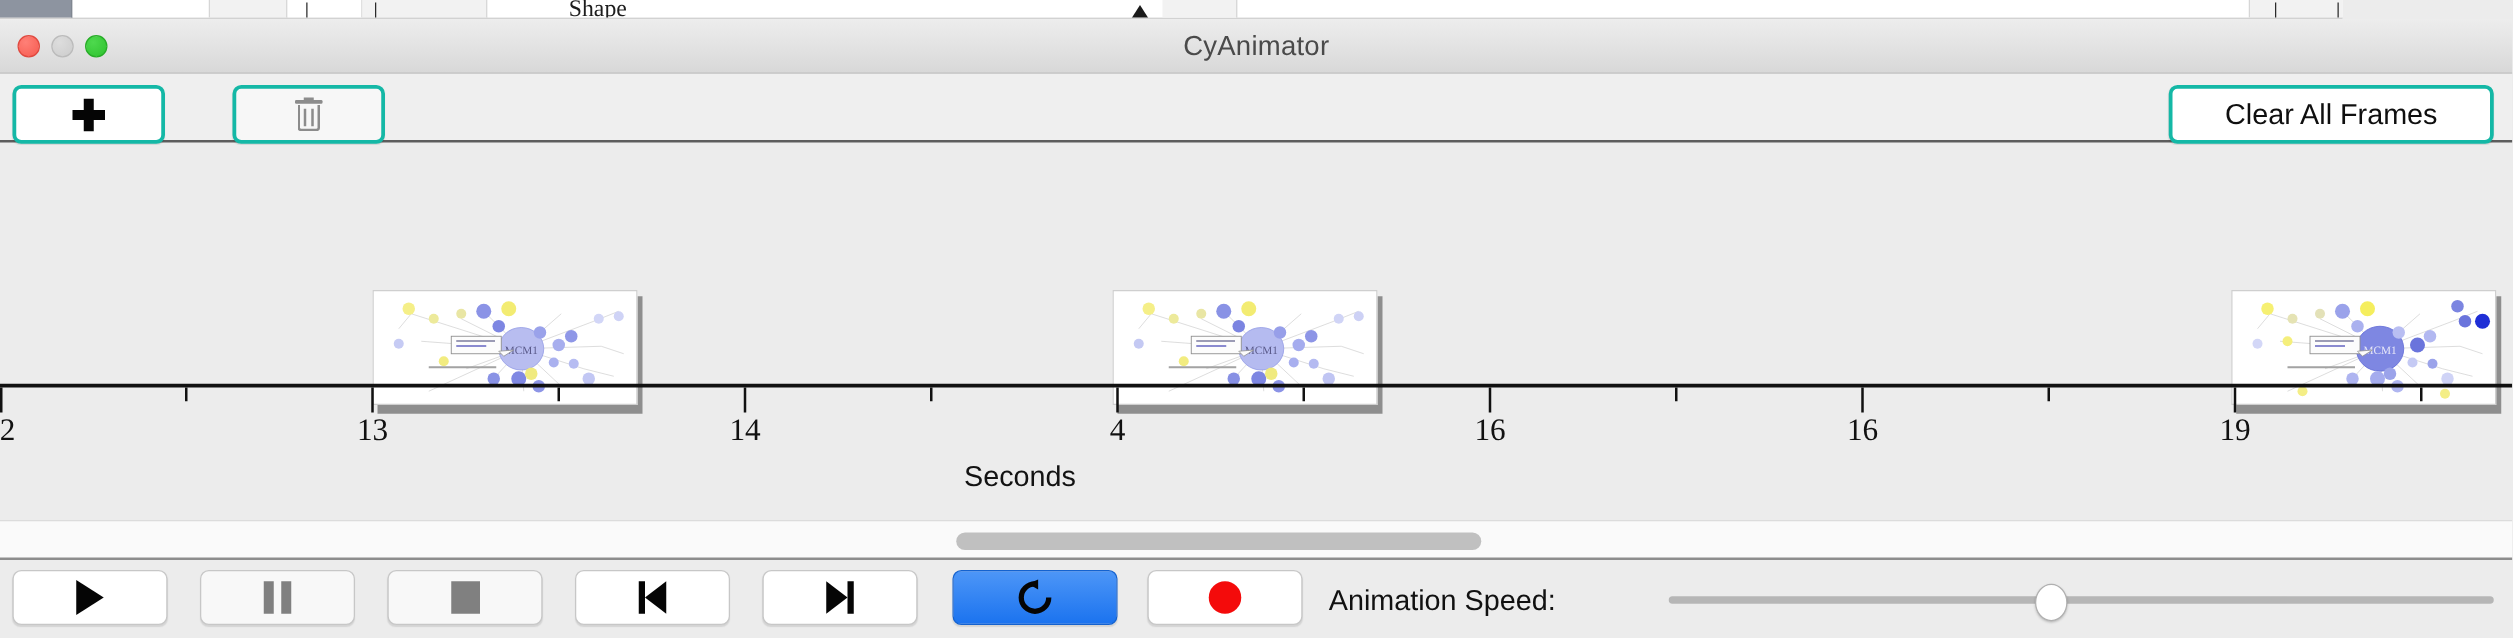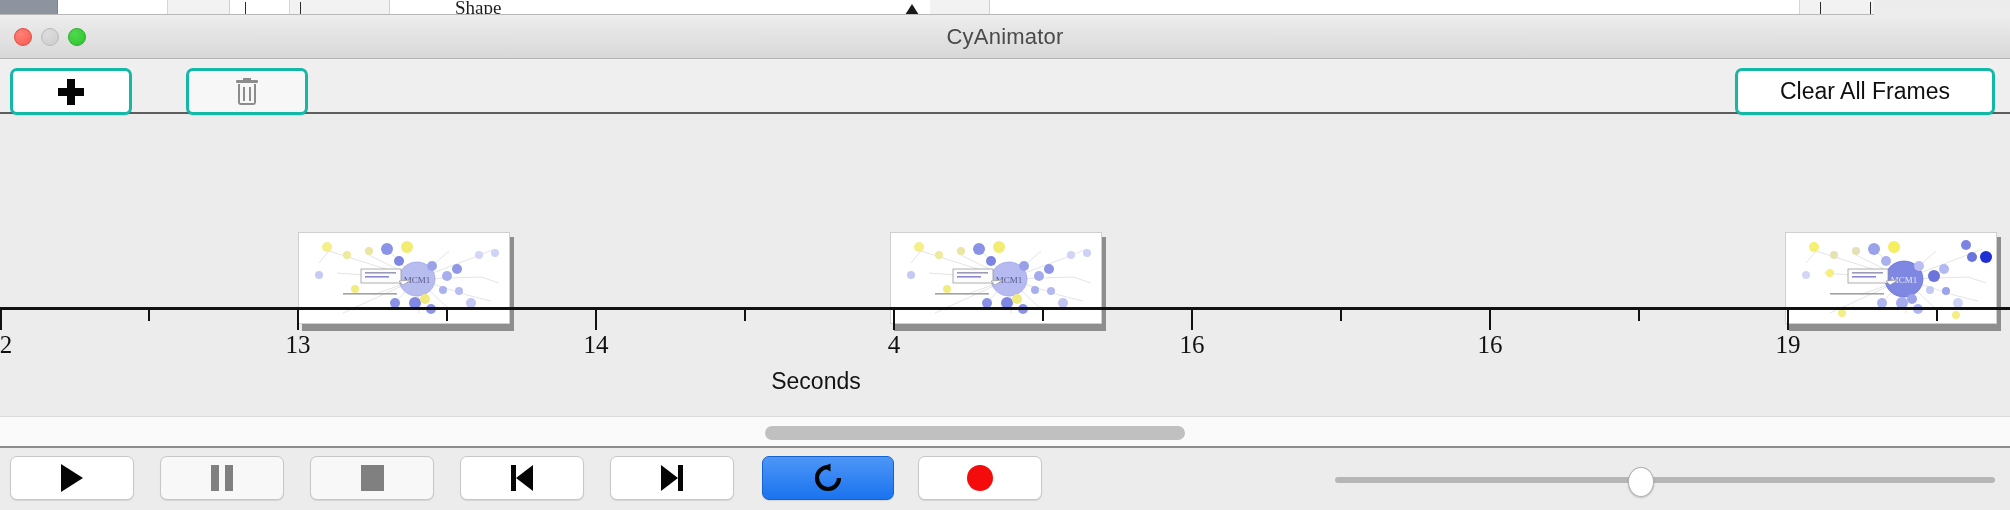--- a/index.html
+++ b/index.html
@@ -561,20 +561,21 @@
       <svg class="ic-loop" viewBox="0 0 30 30" xmlns="http://www.w3.org/2000/svg">
         <path d="M15 4 A11 11 0 1 0 26 15" fill="none" stroke="#050505" stroke-width="4.2" stroke-linecap="butt"></path>
         <path d="M9.5 4 L17.5 0.5 L17.5 8.5 Z" fill="#050505"></path>
       </svg>
     </div>
 
     <div class="pbtn" style="left:918px;width:124px;">
       <span class="ic-record"></span>
     </div>
 
+    <div class="speed-label">Animation Speed:</div>
 
     <div class="slider">
       <div class="slider-track"></div>
       <div class="slider-thumb"></div>
     </div>
   </div>
 
 </div>
 
 </body></html>

